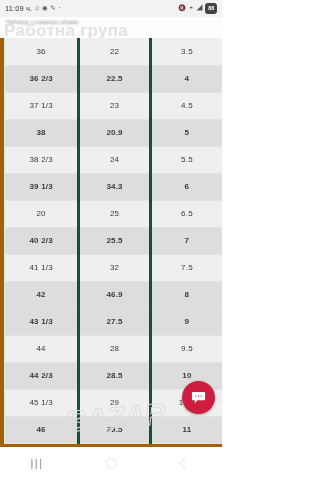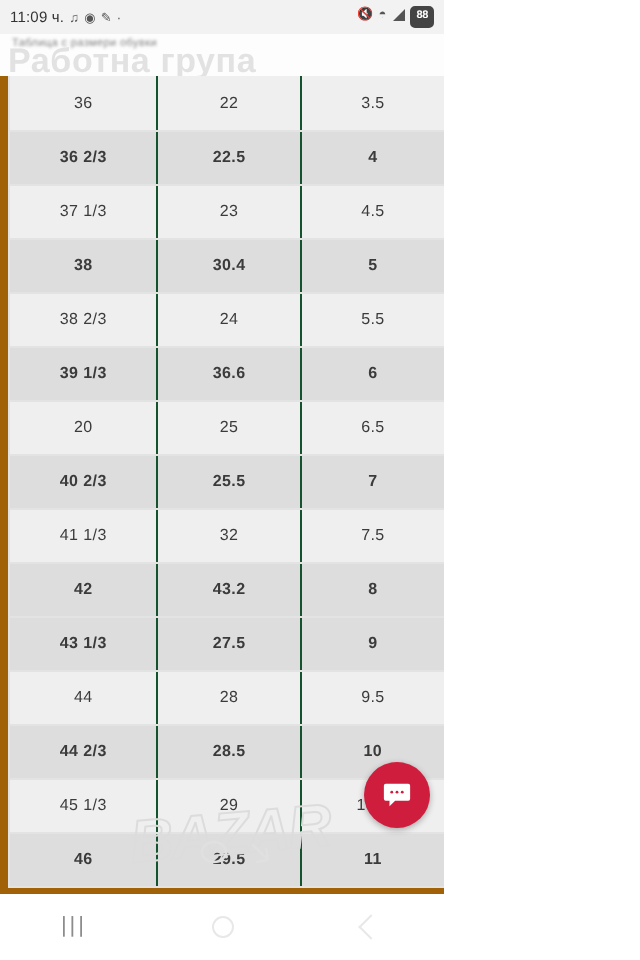--- a/index.html
+++ b/index.html
@@ -15,21 +15,21 @@
   .statusbar {
     height:17px;
     background:#f2f2f2;
     display:flex;
     align-items:center;
     padding:0 5px;
     font-size:7.5px;
     color:#3a3a3a;
     letter-spacing:.1px;
   }
-  .sb-left { display:flex; align-items:flex-end; gap:2.5px; }
+  .sb-left { display:flex; align-items:center; gap:2.5px; }
   .sb-time { font-size:7.5px; color:#333; white-space:nowrap; }
   .sb-icon { font-size:6.5px; color:#555; line-height:1; display:inline-block; }
   .sb-spacer { flex:1; }
   .sb-right { display:flex; align-items:center; gap:2.5px; }
   .battery {
     border:1px solid #444;
     border-radius:2.5px;
     background:#444;
     color:#fff;
     font-size:5.5px;
@@ -81,21 +81,21 @@
   .size-table {
     width:100%;
     border-collapse:collapse;
     table-layout:fixed;
   }
   .size-table td {
     text-align:center;
     font-size:8px;
     color:#3b3b3b;
     height:27px;
-    border-right:1px solid #14532d;
+    border-right:3px solid #14532d;
     border-bottom:1px solid #e3e3e3;
     letter-spacing:.2px;
     padding:0;
   }
   .size-table td:last-child { border-right:none; }
   .size-table col.c1 { width:34%; }
   .size-table col.c2 { width:33%; }
   .size-table col.c3 { width:33%; }
   tr.odd  td { background:#efeff0; }
   tr.even td { background:#dddddd;font-weight:bold; }
@@ -231,51 +231,51 @@
             <td>22.5</td>
             <td>4</td>
           </tr>
           <tr class="odd">
             <td>37 1/3</td>
             <td>23</td>
             <td>4.5</td>
           </tr>
           <tr class="even">
             <td>38</td>
-            <td>30.4</td>
+            <td>20.9</td>
             <td>5</td>
           </tr>
           <tr class="odd">
             <td>38 2/3</td>
             <td>24</td>
             <td>5.5</td>
           </tr>
           <tr class="even">
             <td>39 1/3</td>
-            <td>36.6</td>
+            <td>34.3</td>
             <td>6</td>
           </tr>
           <tr class="odd">
             <td>20</td>
             <td>25</td>
             <td>6.5</td>
           </tr>
           <tr class="even">
             <td>40 2/3</td>
             <td>25.5</td>
             <td>7</td>
           </tr>
           <tr class="odd">
             <td>41 1/3</td>
             <td>32</td>
             <td>7.5</td>
           </tr>
           <tr class="even">
             <td>42</td>
-            <td>43.2</td>
+            <td>46.9</td>
             <td>8</td>
           </tr>
           <tr class="even">
             <td>43 1/3</td>
             <td>27.5</td>
             <td>9</td>
           </tr>
           <tr class="odd">
             <td>44</td>
             <td>28</td>

